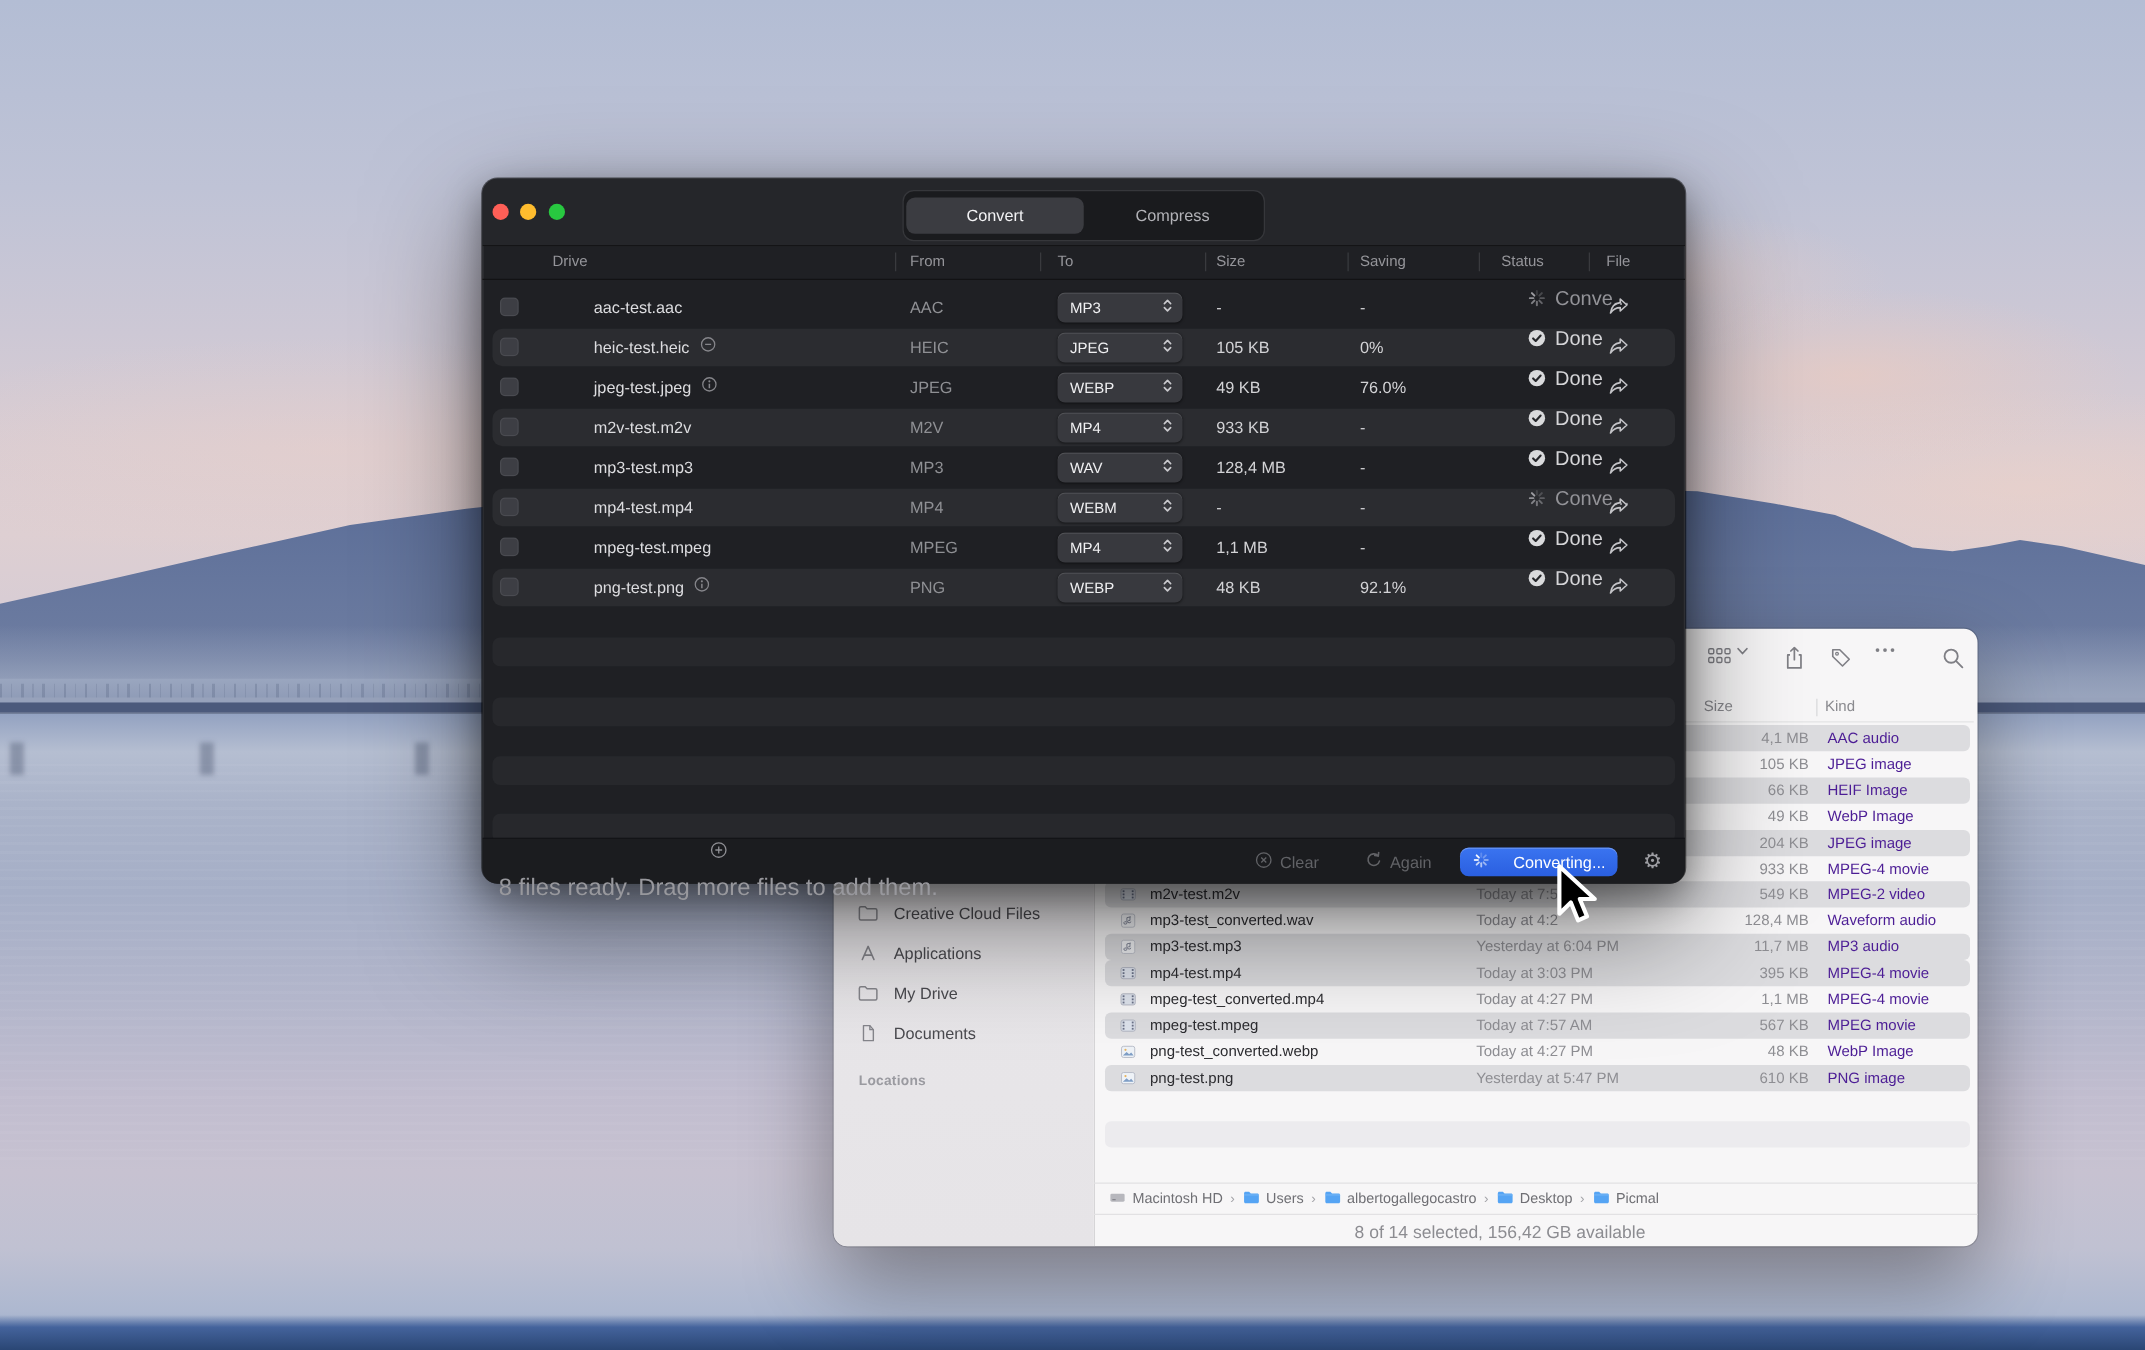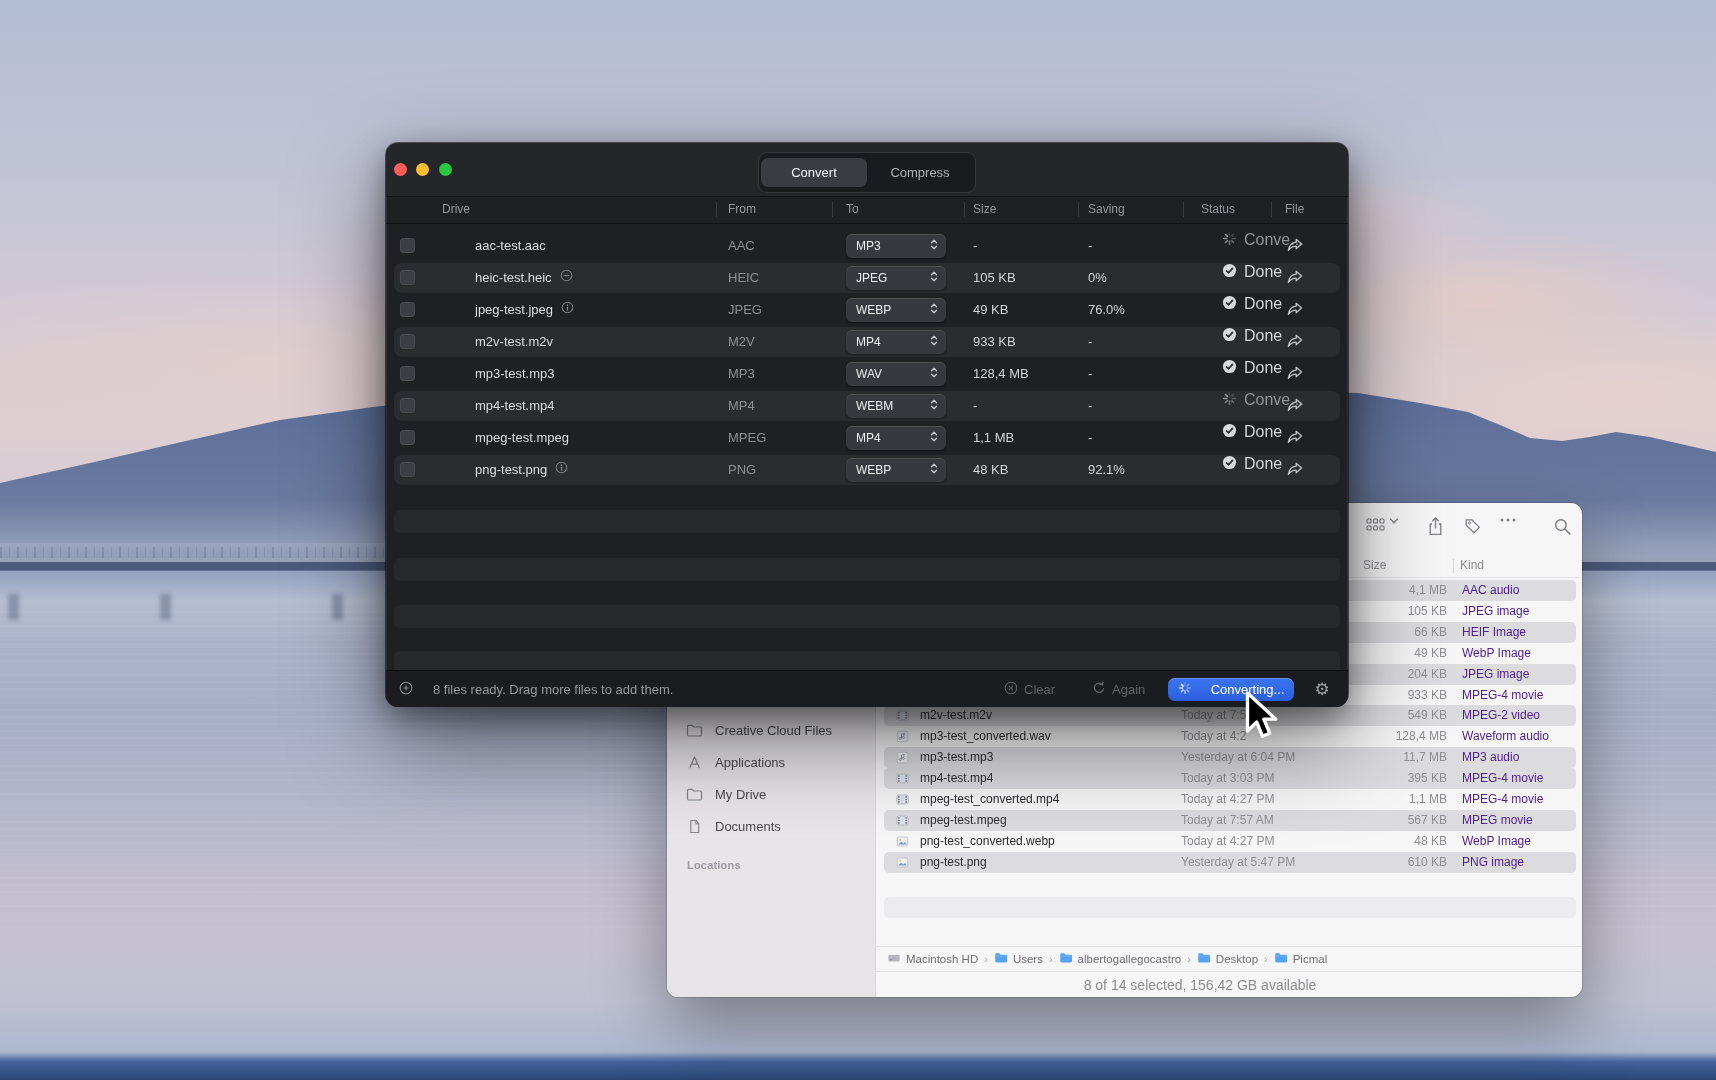--- a/index.html
+++ b/index.html
@@ -67,21 +67,21 @@
   #conv{left:386px;top:143px;width:962px;height:563px;border-radius:12px;background:#1f2024;
     box-shadow:0 0 0 1px rgba(0,0,0,.55), inset 0 0 0 1px rgba(255,255,255,.07), 0 34px 90px rgba(0,0,0,.5), 0 10px 30px rgba(0,0,0,.4);}
   #c-titlebar{left:0;top:0;width:100%;height:53px;background:#25262a;border-radius:12px 12px 0 0;
     border-bottom:1px solid #141416;}
   .tl{position:absolute;top:20px;width:13px;height:13px;border-radius:50%;}
   #tl-close{left:8px;background:#ff5f57;}
   #tl-min{left:30px;background:#febc2e;}
   #tl-zoom{left:53px;background:#28c840;}
   #c-tabs{left:50%;top:9px;transform:translateX(-50%);height:35px;display:flex;align-items:center;
     background:#1a1b1e;border:1px solid #36373b;border-radius:9px;padding:2px;}
-  .seg{min-width:78px;height:29px;line-height:29px;padding:0 14px;text-align:center;font-size:13px;
+  .seg{min-width:78px;height:29px;line-height:29px;padding:0 32px;text-align:center;font-size:13px;
     color:#b2b2b7;border-radius:7px;}
   .seg.sel{background:#3b3c41;color:#f3f3f5;}
   #c-header{left:0;top:53px;width:100%;height:27px;border-bottom:1px solid #121214;}
   .chead{position:absolute;top:6px;font-size:12px;color:#95959a;}
   .csep{position:absolute;top:6px;width:1px;height:15px;background:#393a3e;}
   .crow{position:absolute;left:8px;width:946px;height:30px;}
   .crow.alt{background:#2b2c30;border-radius:8px;}
   .cb{position:absolute;left:6px;top:7px;width:15px;height:15px;border-radius:4px;background:#3d3e44;
     box-shadow:inset 0 0 0 1px rgba(255,255,255,.07);}
   .cname{position:absolute;left:48px;top:0;line-height:30px;font-size:13px;color:#dddde0;display:flex;align-items:center;gap:8px;margin-left:33px;}
@@ -92,22 +92,22 @@
     font-size:12px;color:#f0f0f2;}
   .csize{position:absolute;left:579px;top:0;line-height:30px;font-size:13px;color:#d3d3d6;}
   .csaving{position:absolute;left:694px;top:0;line-height:30px;font-size:13px;color:#d3d3d6;}
   .cstatus{position:absolute;left:828px;top:0;height:30px;display:flex;align-items:flex-start;gap:7px;font-size:16px;}
   .cstatus .done{color:#d5d5d8;}
   .cstatus .converting{color:#939398;}
   .cshare{position:absolute;left:892px;top:6px;width:20px;height:18px;}
   .ghost{position:absolute;left:8px;width:946px;height:23px;border-radius:6px;background:#27282c;}
   #c-footer{left:0;top:527px;width:100%;height:36px;background:#1b1c1f;border-top:1px solid #0e0e10;
     border-radius:0 0 12px 12px;}
-  #c-footer .lhs{position:absolute;left:13px;top:0;height:36px;display:flex;align-items:center;gap:20px;
-    font-size:13px;color:#98989d;}
+  #c-footer .lhs{position:absolute;left:13px;top:0;height:36px;display:flex;align-items:center;gap:7px;
+    font-size:19px;color:#98989d;flex-direction:column;}
   .ftr-btn{position:absolute;top:0;height:36px;display:flex;align-items:center;gap:6px;font-size:13px;color:#616266;}
   #btn-clear{left:618px;}
   #btn-again{left:706px;}
   #btn-converting{left:782px;top:7px;height:23px;width:126px;border-radius:7px;
     background:linear-gradient(180deg,#3a74f0,#2a5fe0);display:flex;align-items:center;justify-content:center;gap:19px;
     color:#fff;font-size:13px;box-shadow:inset 0 1px 0 rgba(255,255,255,.25);}
   #btn-gear{left:921px;top:0;height:36px;width:30px;display:flex;align-items:center;justify-content:center;
     color:#9e9ea3;font-size:17px;}
 
   #cursor{left:1240px;top:690px;}

